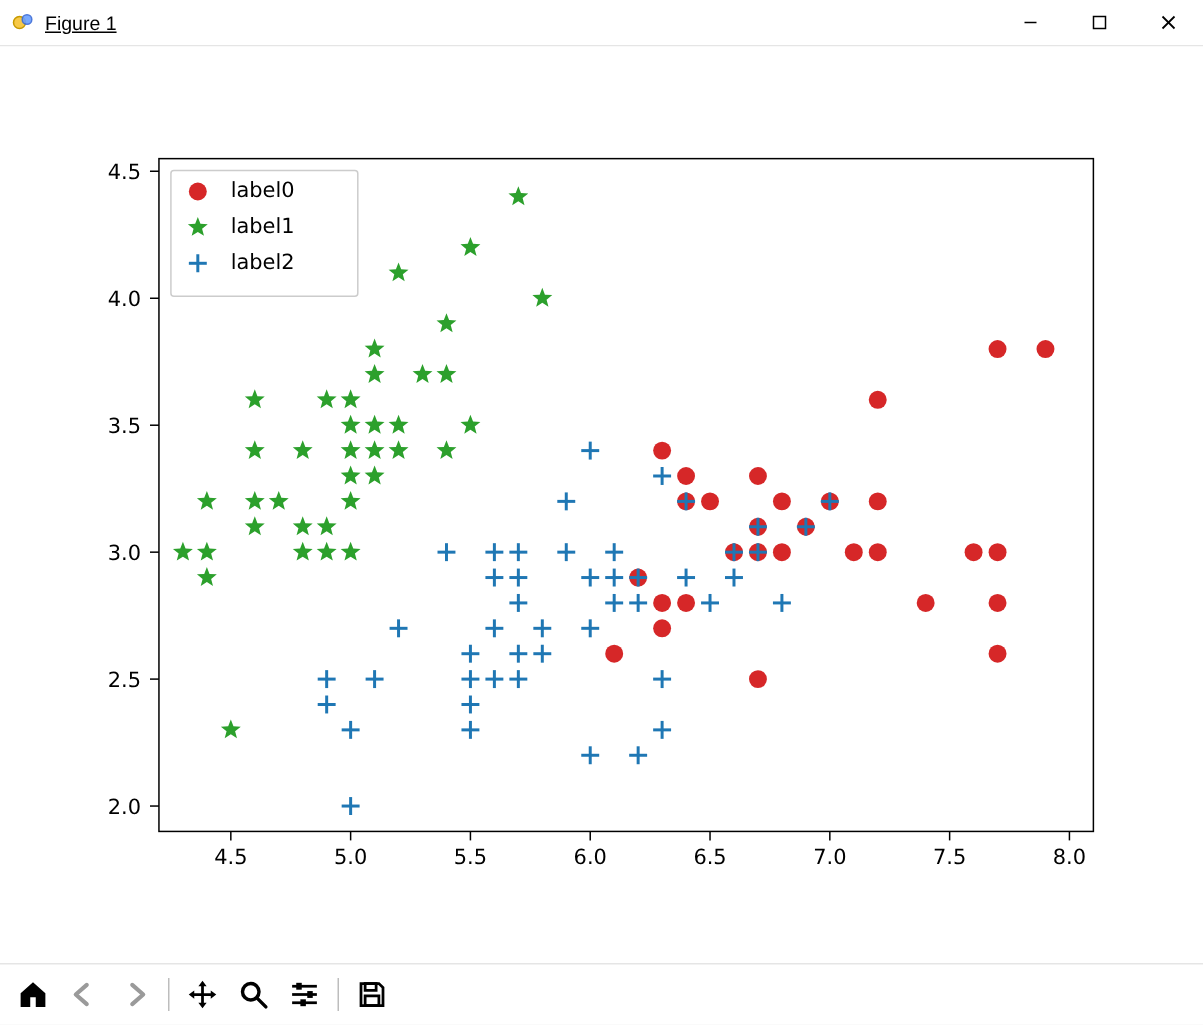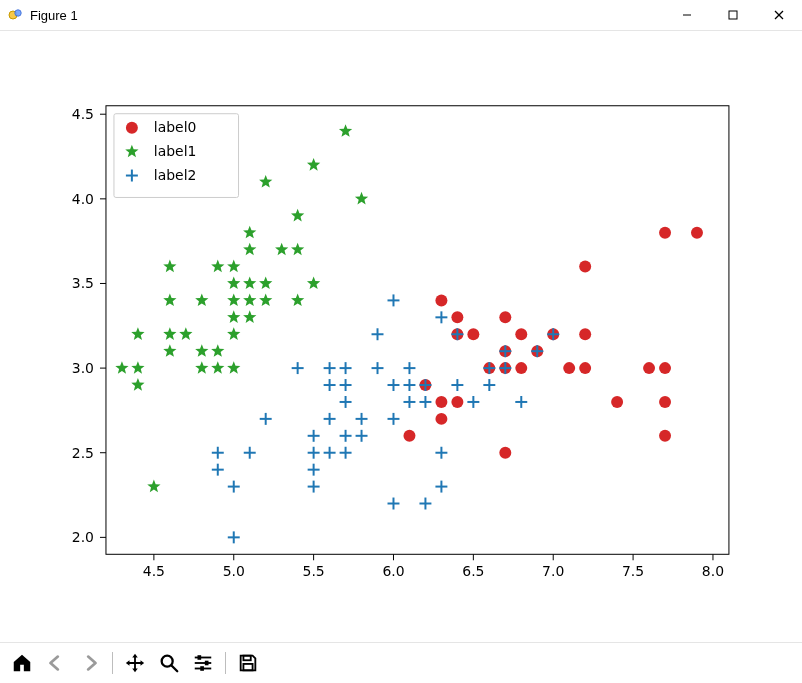--- a/index.html
+++ b/index.html
@@ -32,20 +32,21 @@
   .titlebar .app-icon {
     width: 16px;
     height: 16px;
     margin: 0 6px 0 8px;
     display: inline-flex;
     align-items: center;
     justify-content: center;
   }
   .titlebar .title {
     flex: 0 0 auto;
+    text-decoration: underline;
   }
   .titlebar .spacer { flex: 1 1 auto; }
   .titlebar .winbtn {
     width: 46px;
     height: 30px;
     display: flex;
     align-items: center;
     justify-content: center;
     color: #000;
   }

